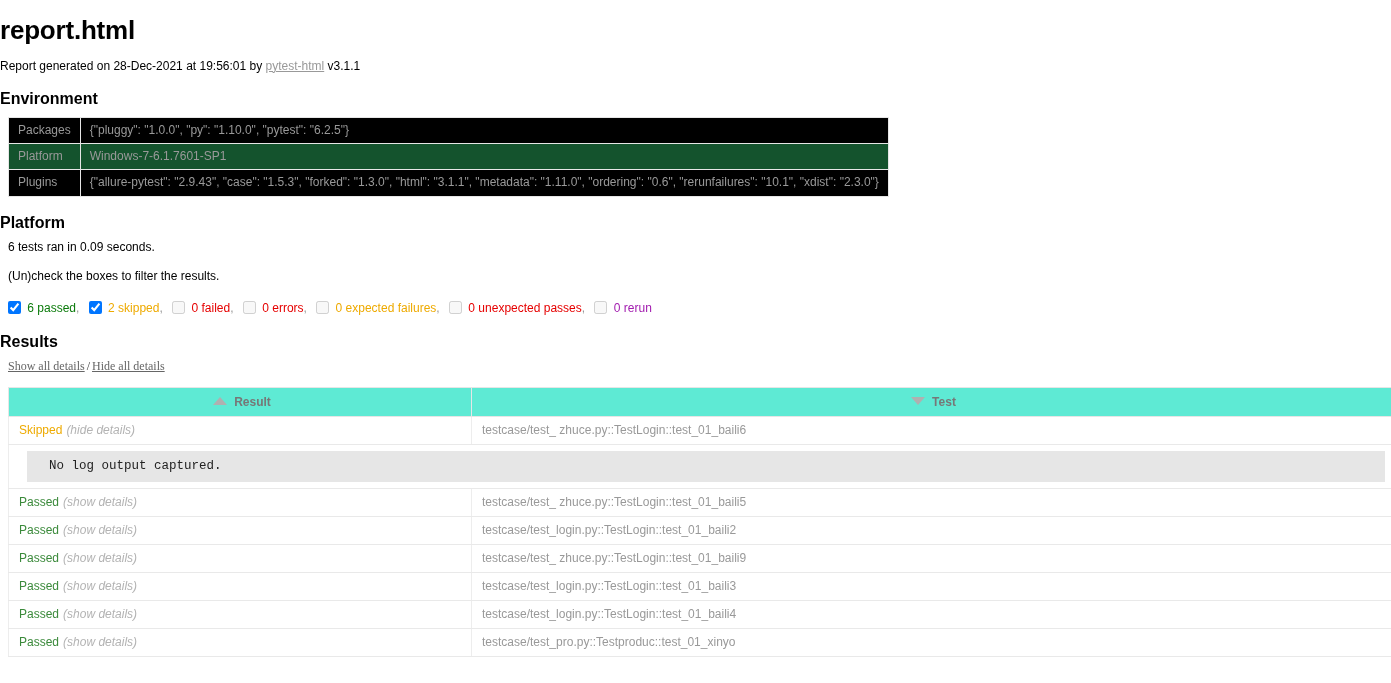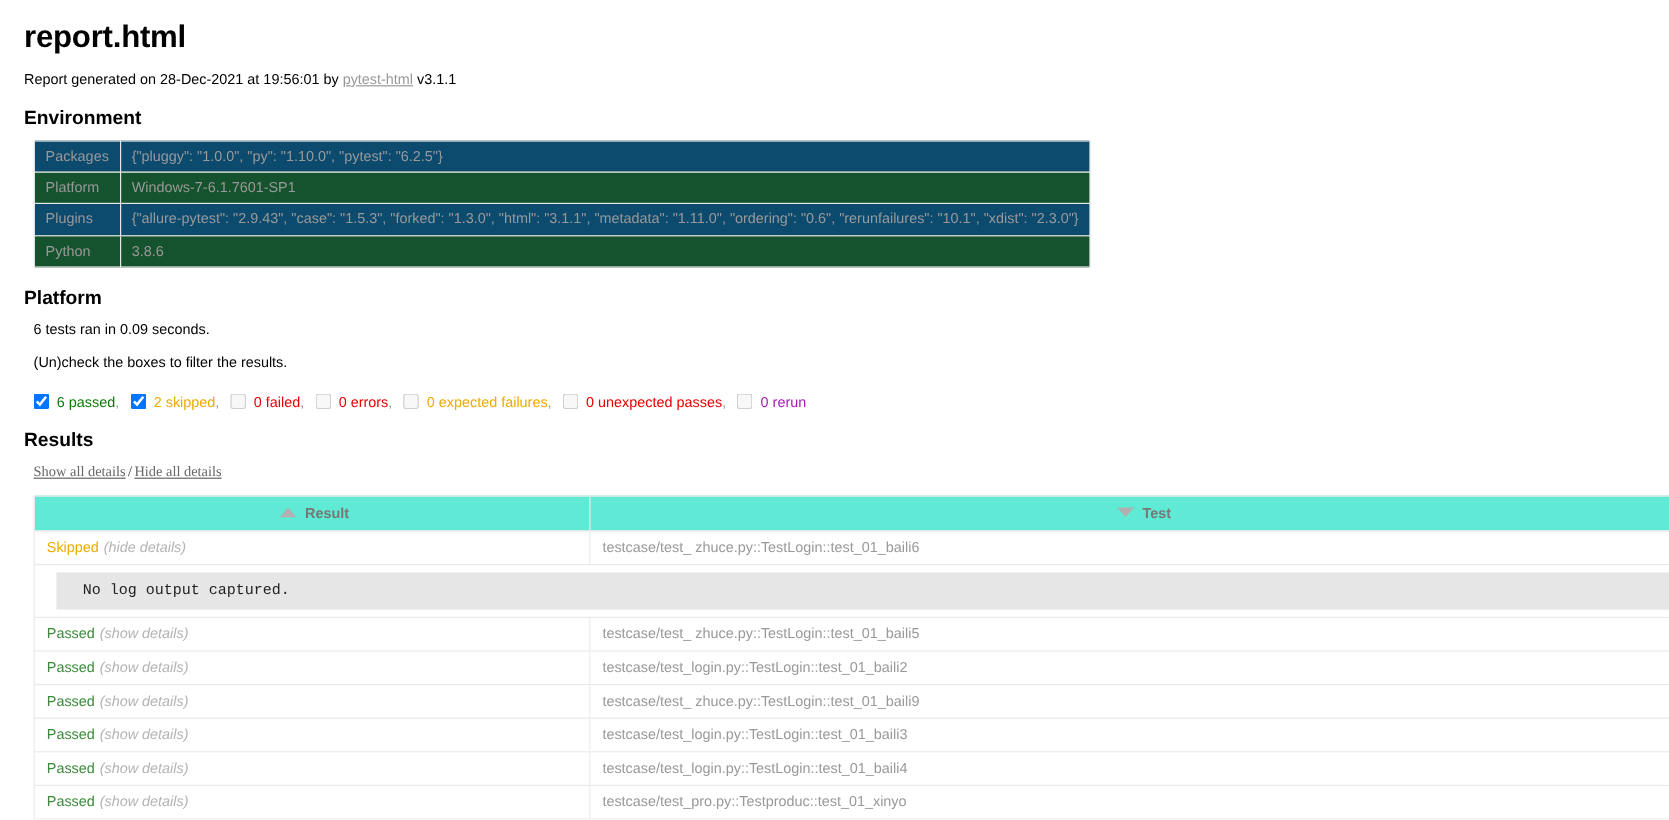--- a/index.html
+++ b/index.html
@@ -10,21 +10,21 @@
   body {
     font-family: "Liberation Sans", sans-serif;
     font-size: 12px;
     color: #000000;
     width: 1391px;
     height: 683px;
     overflow: hidden;
     position: relative;
   }
   .page {
-    padding: 8px 0 0 20px;
+    padding: 8px 0 0 0;
     box-sizing: border-box;
   }
 
   
   h1.report-title {
     font-size: 26px;
     font-weight: bold;
     margin: 8px 0 0 0;
     line-height: 1.1;
     letter-spacing: -0.2px;
@@ -57,21 +57,21 @@
     padding: 5px 9px 6px 9px;
     color: #999999;
     vertical-align: middle;
     white-space: nowrap;
     line-height: 1.2;
   }
   table.environment td.env-key {
     width: 62px;
   }
   table.environment tr.odd td {
-    background-color: #0c4a6e;
+    background-color: #000000;
   }
   table.environment tr.even td {
     background-color: #14532d;
   }
 
   
   .summary-line {
     margin: 0 0 0 8px;
     font-size: 12px;
     line-height: 1.2;
@@ -215,24 +215,20 @@
         <td class="env-value">{"pluggy": "1.0.0", "py": "1.10.0", "pytest": "6.2.5"}</td>
       </tr>
       <tr class="even">
         <td class="env-key">Platform</td>
         <td class="env-value">Windows-7-6.1.7601-SP1</td>
       </tr>
       <tr class="odd">
         <td class="env-key">Plugins</td>
         <td class="env-value">{"allure-pytest": "2.9.43", "case": "1.5.3", "forked": "1.3.0", "html": "3.1.1", "metadata": "1.11.0", "ordering": "0.6", "rerunfailures": "10.1", "xdist": "2.3.0"}</td>
       </tr>
-      <tr class="even">
-        <td class="env-key">Python</td>
-        <td class="env-value">3.8.6</td>
-      </tr>
     </tbody>
   </table>
 
   <h2 class="section-title">Platform</h2>
 
   <p class="summary-line first">6 tests ran in 0.09 seconds.</p>
   <p class="summary-line second">(Un)check the boxes to filter the results.</p>
 
   <div class="filters">
     <span class="filter-group">

